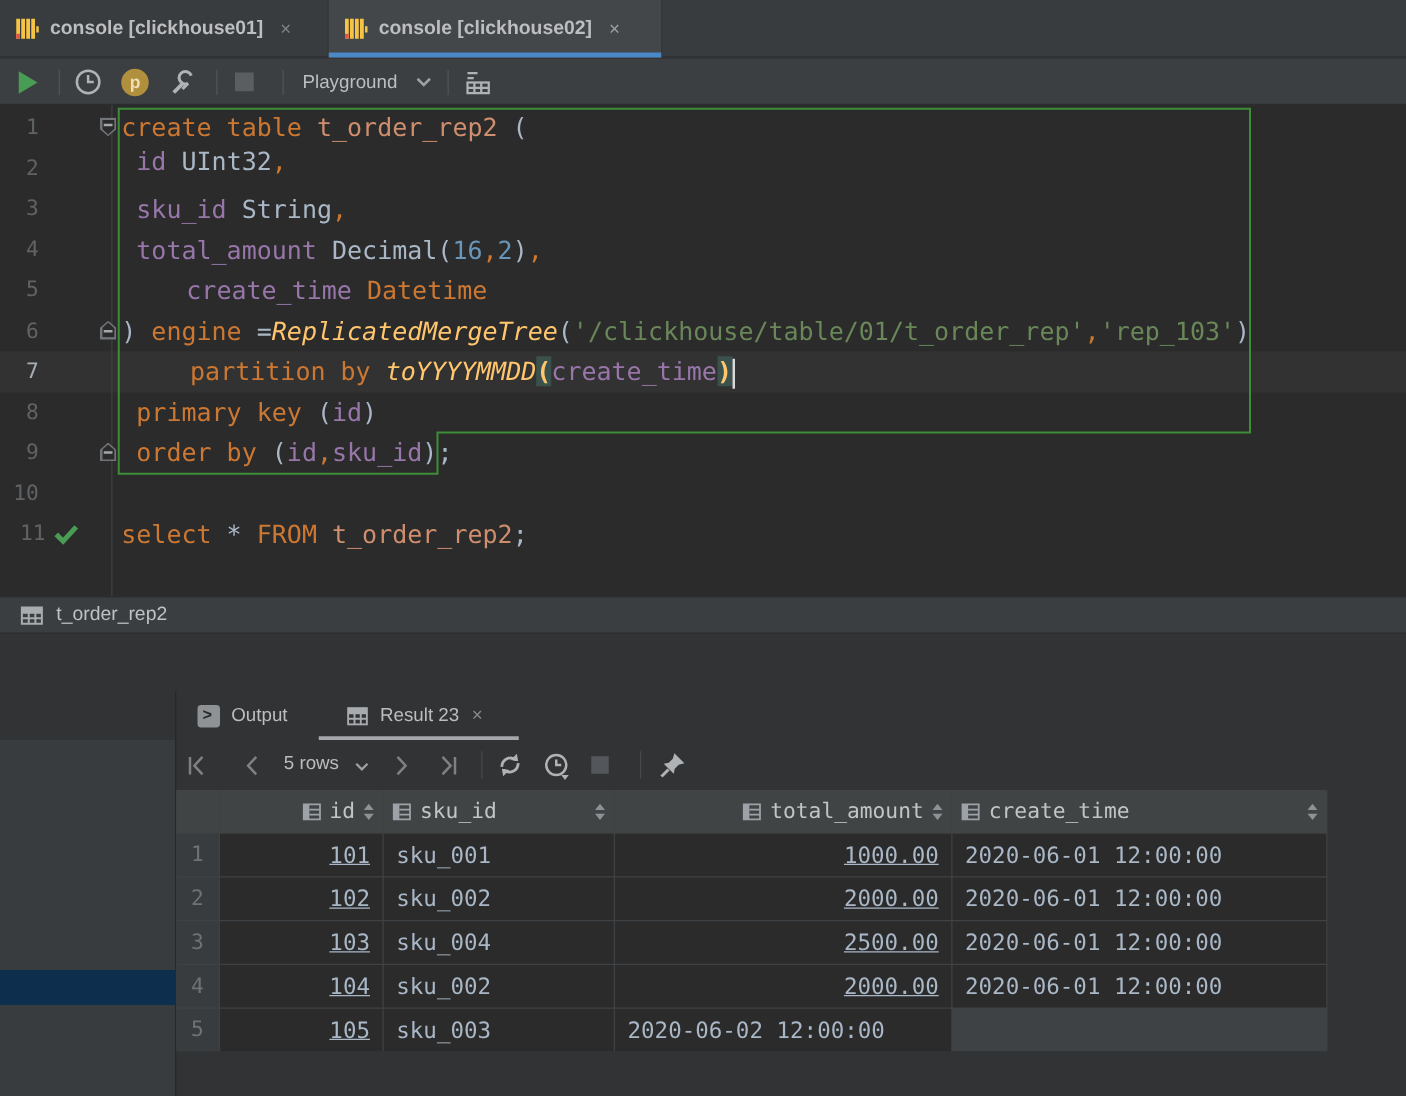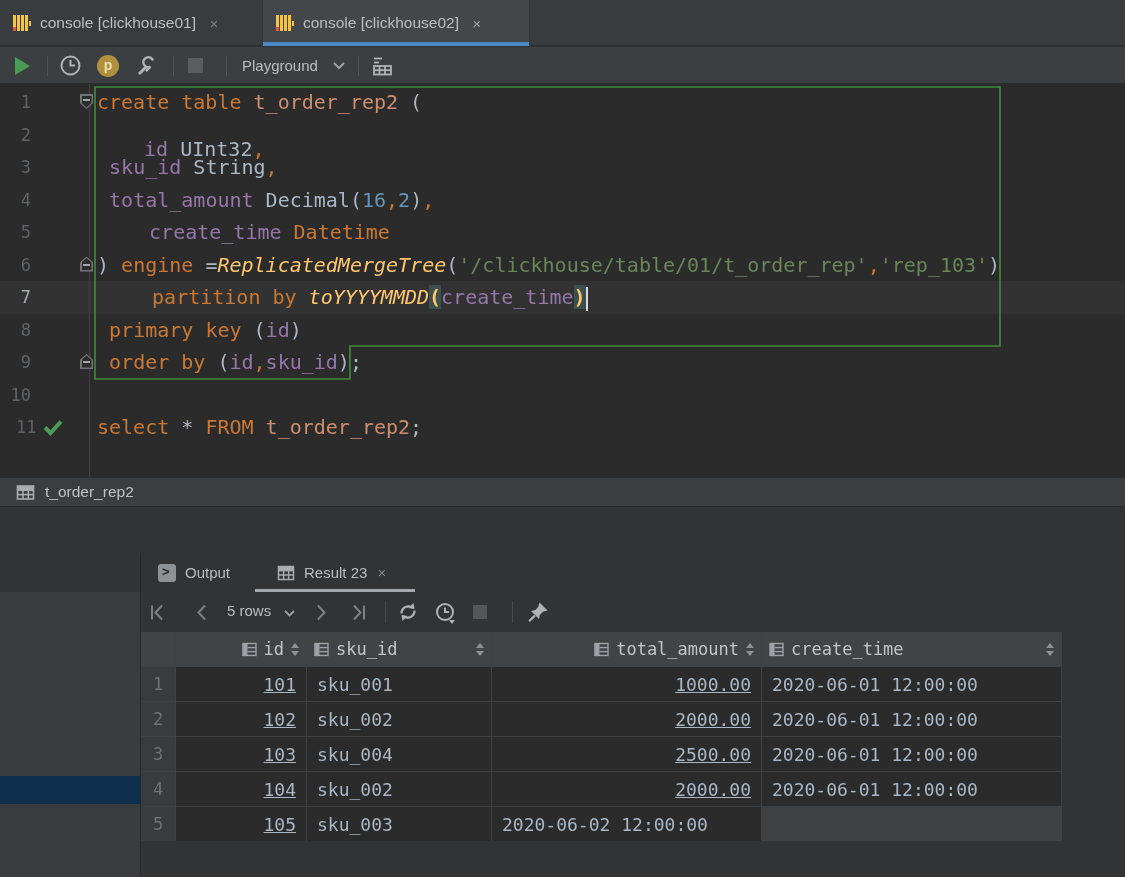--- a/index.html
+++ b/index.html
@@ -7,21 +7,21 @@
   .app {
     position:relative; width:1125px; height:877px; overflow:hidden;
     background:#313335; font-family:"Liberation Sans",sans-serif;
     -webkit-font-smoothing:antialiased;
   }
   
   .tabbar { position:absolute; left:0; top:0; width:1125px; height:46px;
     background:#393c3e; border-bottom:1px solid #2c2e30; display:flex; }
   .etab { height:46px; display:flex; align-items:center; padding:0 12px 0 12px;
     position:relative; color:#bcbec0; font-size:15.5px; border-right:1px solid #313436; }
-  .etab .lbl { margin:0 10px 0 10px; }
+  .etab .lbl { margin:0 10px 0 10px;font-weight:bold; }
   .etab.active { background:#44474a; }
   .etab .underline { position:absolute; left:0; bottom:0; width:100%; height:4px; }
   .closex { color:#7f8386; font-size:15px; width:16px; text-align:center; }
   .etab.active .closex { color:#9da1a4; }
   
   .ch-icon { position:relative; width:18px; height:18px; }
   .ch-icon i { position:absolute; top:1px; width:2.6px; height:16px; background:#f6c445; }
   .ch-icon i.b1{left:1px;} .ch-icon i.b2{left:5px;} .ch-icon i.b3{left:9px;} .ch-icon i.b4{left:13px;}
   .ch-icon i.b5{left:17px; top:7px; height:4.5px; width:2.4px;}
   .ch-icon i.red{left:1px; top:12.5px; height:4.5px; background:#e2574b;}
@@ -196,21 +196,21 @@
           <div class="minus"></div>
         </div>
         <div class="lnum" style="top: 294.5px;">10</div>
         <div class="lnum" style="top: 327px; padding-left: 16px;">11</div>
         <svg width="22" height="18" viewBox="0 0 22 18" style="position: absolute; left: 42px; top: 334px;">
           <path d="M3 9.5 L8.5 15 L19 3.5" fill="none" stroke="#499C54" stroke-width="4"></path>
         </svg>
       </div>
     <div id="code">
         <div class="cline" style="top: 2px;"><span class="tk-kw">create table</span><span class="tk-pl"> </span><span class="tk-tbl">t_order_rep2</span><span class="tk-pl"> (</span></div>
-        <div class="cline" style="top: 49px; padding-left: 35px;"><span class="tk-pl"> </span><span class="tk-col">id</span><span class="tk-pl"> </span><span class="tk-typ">UInt32</span><span class="tk-com">,</span></div>
+        <div class="cline" style="top: 29px;"><span class="tk-pl"> </span><span class="tk-col">id</span><span class="tk-pl"> </span><span class="tk-typ">UInt32</span><span class="tk-com">,</span></div>
         <div class="cline" style="top: 67px;"><span class="tk-pl"> </span><span class="tk-col">sku_id</span><span class="tk-pl"> </span><span class="tk-typ">String</span><span class="tk-com">,</span></div>
         <div class="cline" style="top: 99.5px;"><span class="tk-pl"> </span><span class="tk-col">total_amount</span><span class="tk-pl"> </span><span class="tk-typ">Decimal</span><span class="tk-pl">(</span><span class="tk-num">16</span><span class="tk-com">,</span><span class="tk-num">2</span><span class="tk-pl">)</span><span class="tk-com">,</span></div>
         <div class="cline" style="top: 132px; margin-left: 40px;"><span class="tk-pl"> </span><span class="tk-col">create_time</span><span class="tk-pl"> </span><span class="tk-kw">Datetime</span></div>
         <div class="cline" style="top: 164.5px;"><span class="tk-pl">) </span><span class="tk-kw">engine</span><span class="tk-pl"> =</span><span class="tk-fn">ReplicatedMergeTree</span><span class="tk-pl">(</span><span class="tk-str">'/clickhouse/table/01/t_order_rep'</span><span class="tk-com">,</span><span class="tk-str">'rep_103'</span><span class="tk-pl">)</span></div>
         <div class="cline" style="top: 197px; padding-left: 43px;"><span class="tk-pl"> </span><span class="tk-kw">partition by</span><span class="tk-pl"> </span><span class="tk-fn">toYYYYMMDD</span><span class="tk-phl">(</span><span class="tk-col">create_time</span><span class="tk-phl">)</span><span class="caret"></span></div>
         <div class="cline" style="top: 229.5px;"><span class="tk-pl"> </span><span class="tk-kw">primary key</span><span class="tk-pl"> (</span><span class="tk-col">id</span><span class="tk-pl">)</span></div>
         <div class="cline" style="top: 262px;"><span class="tk-pl"> </span><span class="tk-kw">order by</span><span class="tk-pl"> (</span><span class="tk-col">id</span><span class="tk-com">,</span><span class="tk-col">sku_id</span><span class="tk-pl">);</span></div>
         <div class="cline" style="top: 294.5px;"></div>
         <div class="cline" style="top: 327px;"><span class="tk-kw">select</span><span class="tk-pl"> </span><span class="tk-typ">*</span><span class="tk-pl"> </span><span class="tk-kw">FROM</span><span class="tk-pl"> </span><span class="tk-tbl">t_order_rep2</span><span class="tk-pl">;</span></div>
       </div>

